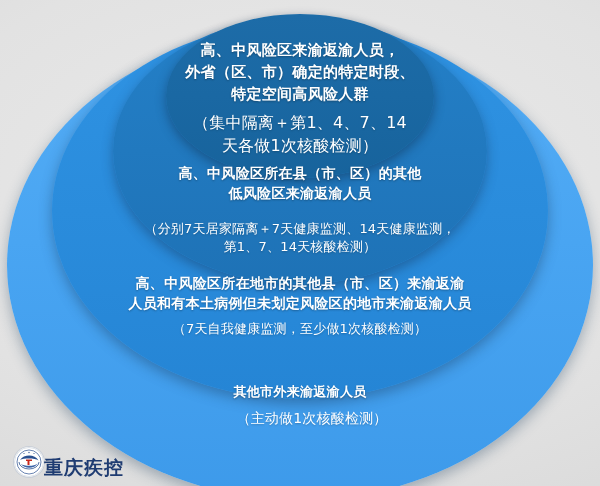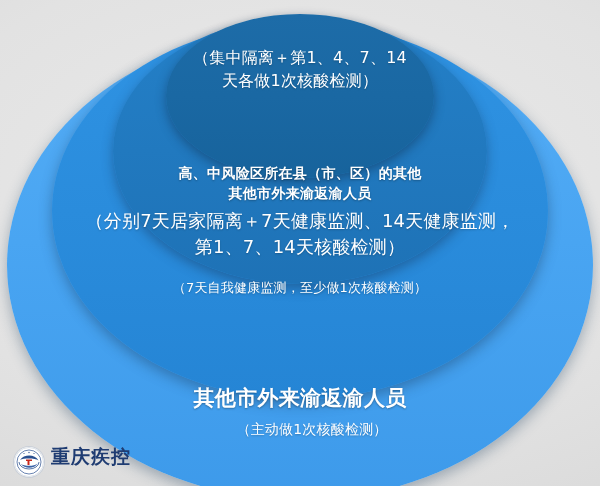--- a/index.html
+++ b/index.html
@@ -86,40 +86,40 @@
   }
 
   
   #block-1 { top: 40px; }
   #block-1 .headline { font-size: 15px; }
   #block-1 .note { font-size: 16px; margin-top: 6px; }
 
   
   #block-2 { top: 163px; }
   #block-2 .headline { font-size: 14px; }
-  #block-2 .note { font-size: 18px; margin-top: 4px; }
+  #block-2 .note { font-size: 13px; margin-top: 16px; }
 
   
   #block-3 { top: 273px; }
   #block-3 .headline { font-size: 14px; }
   #block-3 .note { font-size: 13px; margin-top: 6px; }
 
   
   #block-4 { top: 383px; }
-  #block-4 .headline { font-size: 21px; }
+  #block-4 .headline { font-size: 13px; }
   #block-4 .note { font-size: 14px; margin-top: 6px; margin-left: 24px; }
 
   
   #brand {
     position: absolute;
     left: 14px;
     bottom: 9px;
     display: flex;
-    align-items: flex-start;
-    gap: 7px;
+    align-items: flex-end;
+    gap: 0;
     z-index: 20;
   }
   #brand .emblem {
     width: 30px;
     height: 30px;
     flex: 0 0 30px;
     border-radius: 50%;
     background: #ffffff;
     box-shadow: 0 0 0 1px #c9cfd8;
     display: block;
@@ -138,32 +138,37 @@
 <div id="poster">
 
   <div class="backdrop"></div>
 
   <div class="ring ring-4"></div>
   <div class="ring ring-3"></div>
   <div class="ring ring-2"></div>
   <div class="ring ring-1"></div>
 
   <div class="block" id="block-1">
+    <div class="headline">高、中风险区来渝返渝人员，
+外省（区、市）确定的特定时段、
+特定空间高风险人群</div>
     <div class="note">（集中隔离＋第1、4、7、14
 天各做1次核酸检测）</div>
   </div>
 
   <div class="block" id="block-2">
     <div class="headline">高、中风险区所在县（市、区）的其他
-其他市外来渝返渝人员</div>
+低风险区来渝返渝人员</div>
     <div class="note">（分别7天居家隔离＋7天健康监测、14天健康监测，
 第1、7、14天核酸检测）</div>
   </div>
 
   <div class="block" id="block-3">
+    <div class="headline">高、中风险区所在地市的其他县（市、区）来渝返渝
+人员和有本土病例但未划定风险区的地市来渝返渝人员</div>
     <div class="note">（7天自我健康监测，至少做1次核酸检测）</div>
   </div>
 
   <div class="block" id="block-4">
     <div class="headline">其他市外来渝返渝人员</div>
     <div class="note">（主动做1次核酸检测）</div>
   </div>
 
   <div id="brand">
     <svg class="emblem" viewBox="0 0 60 60">

